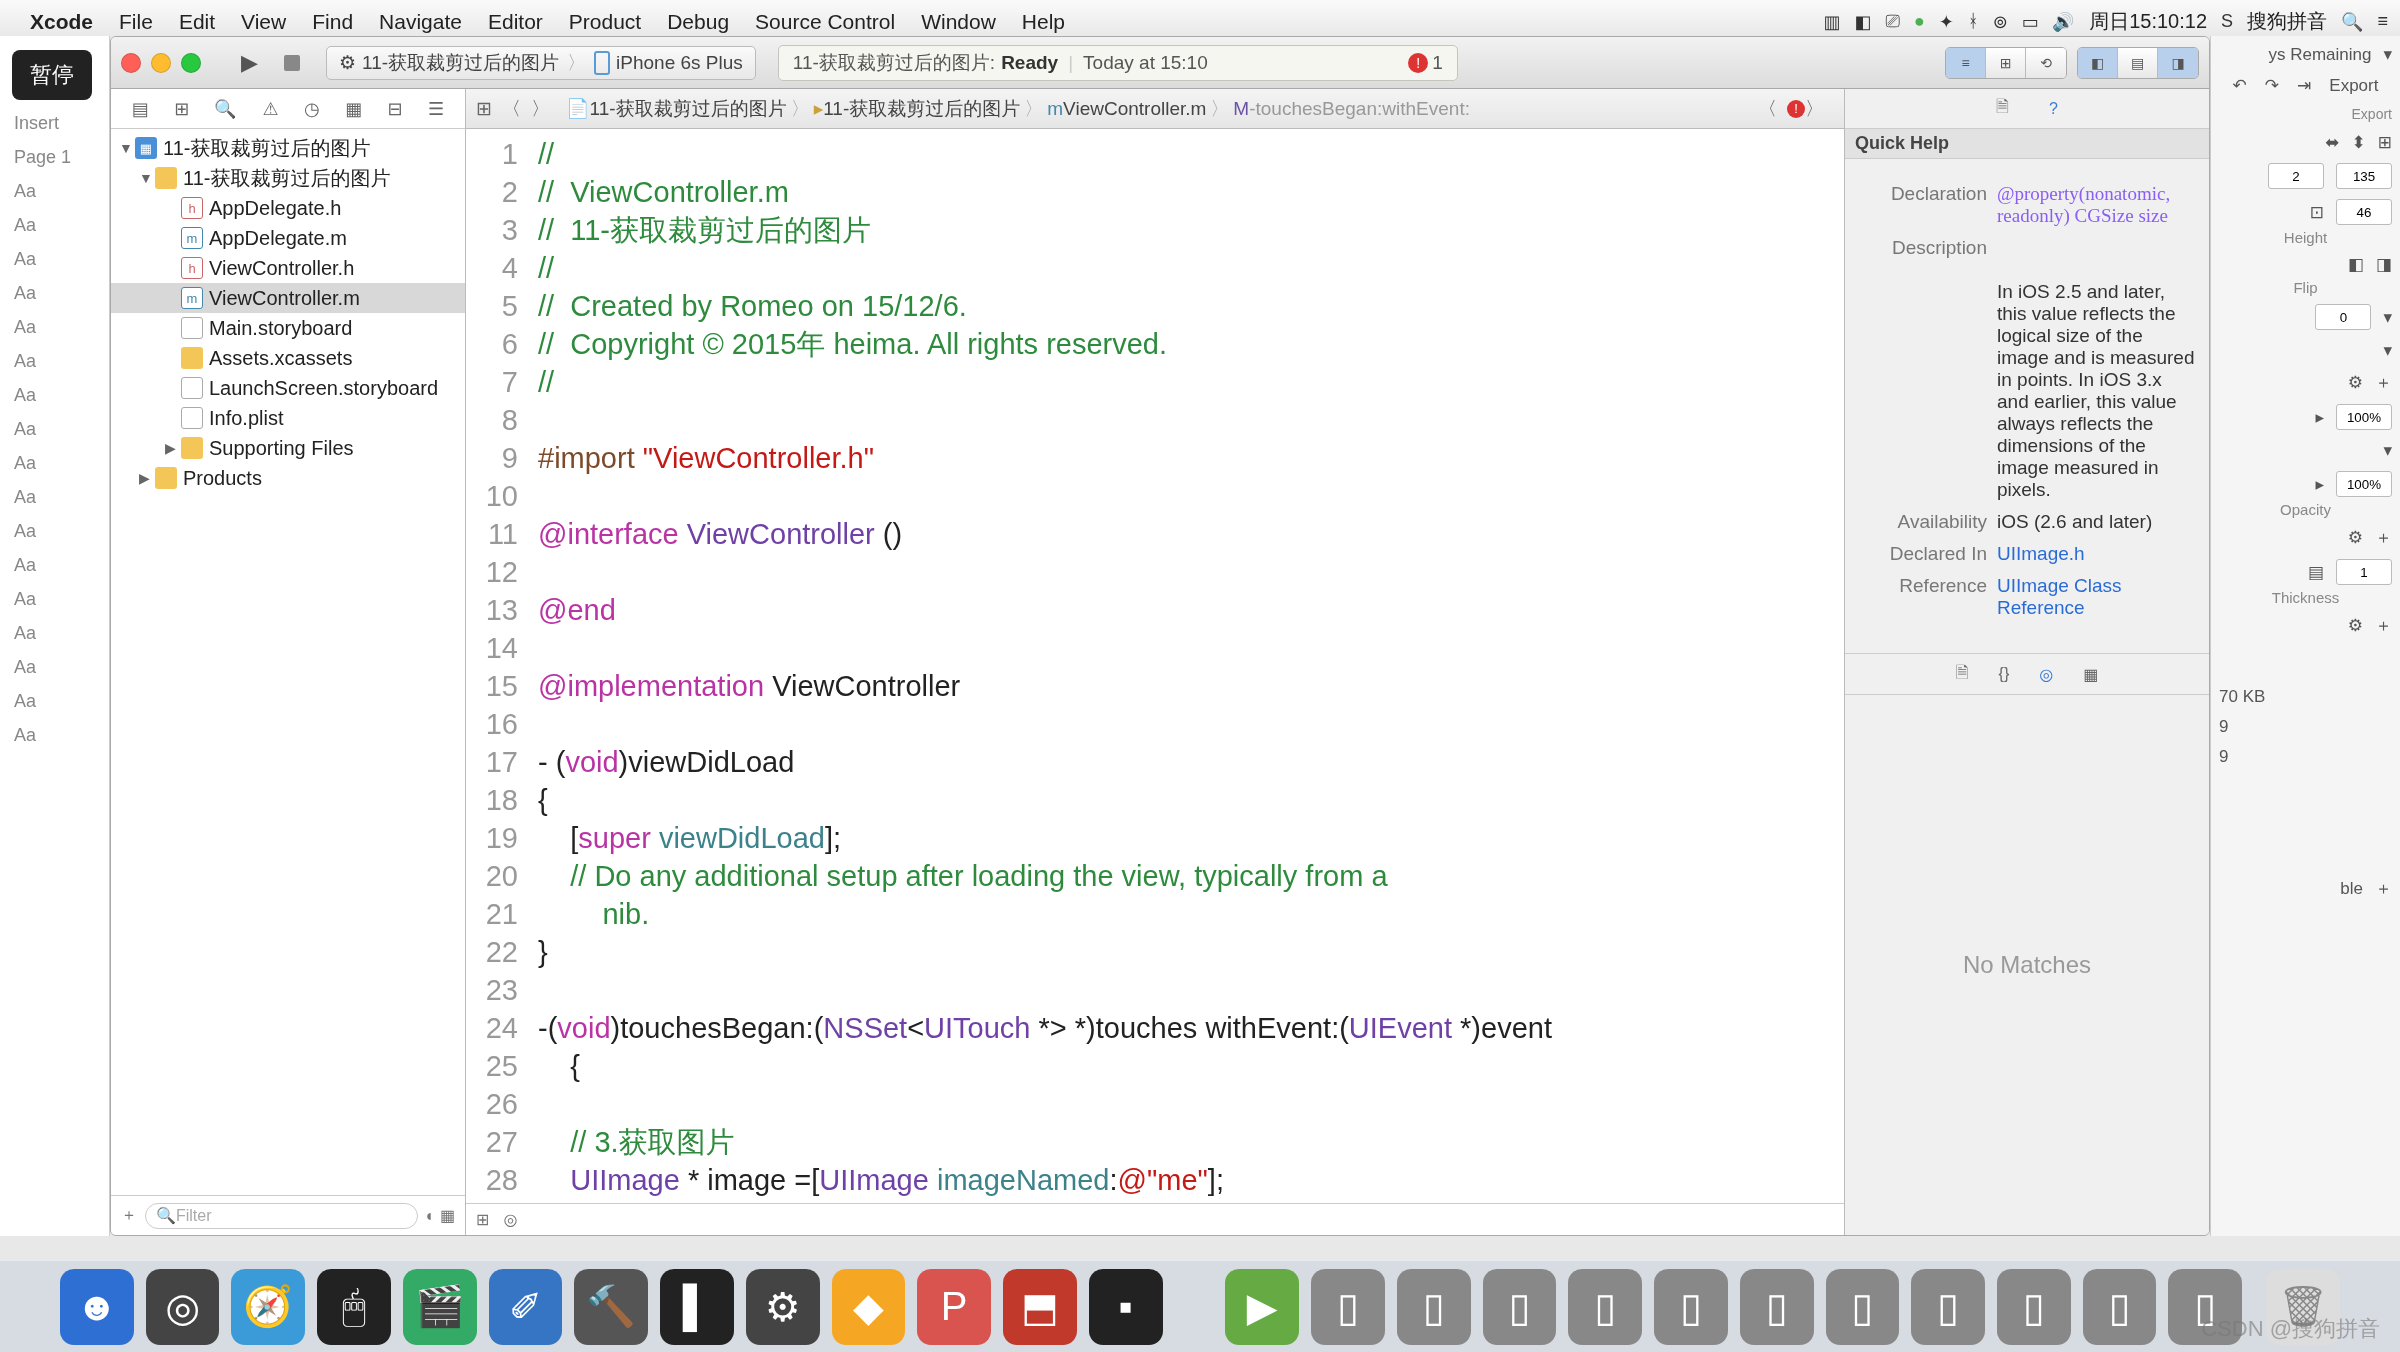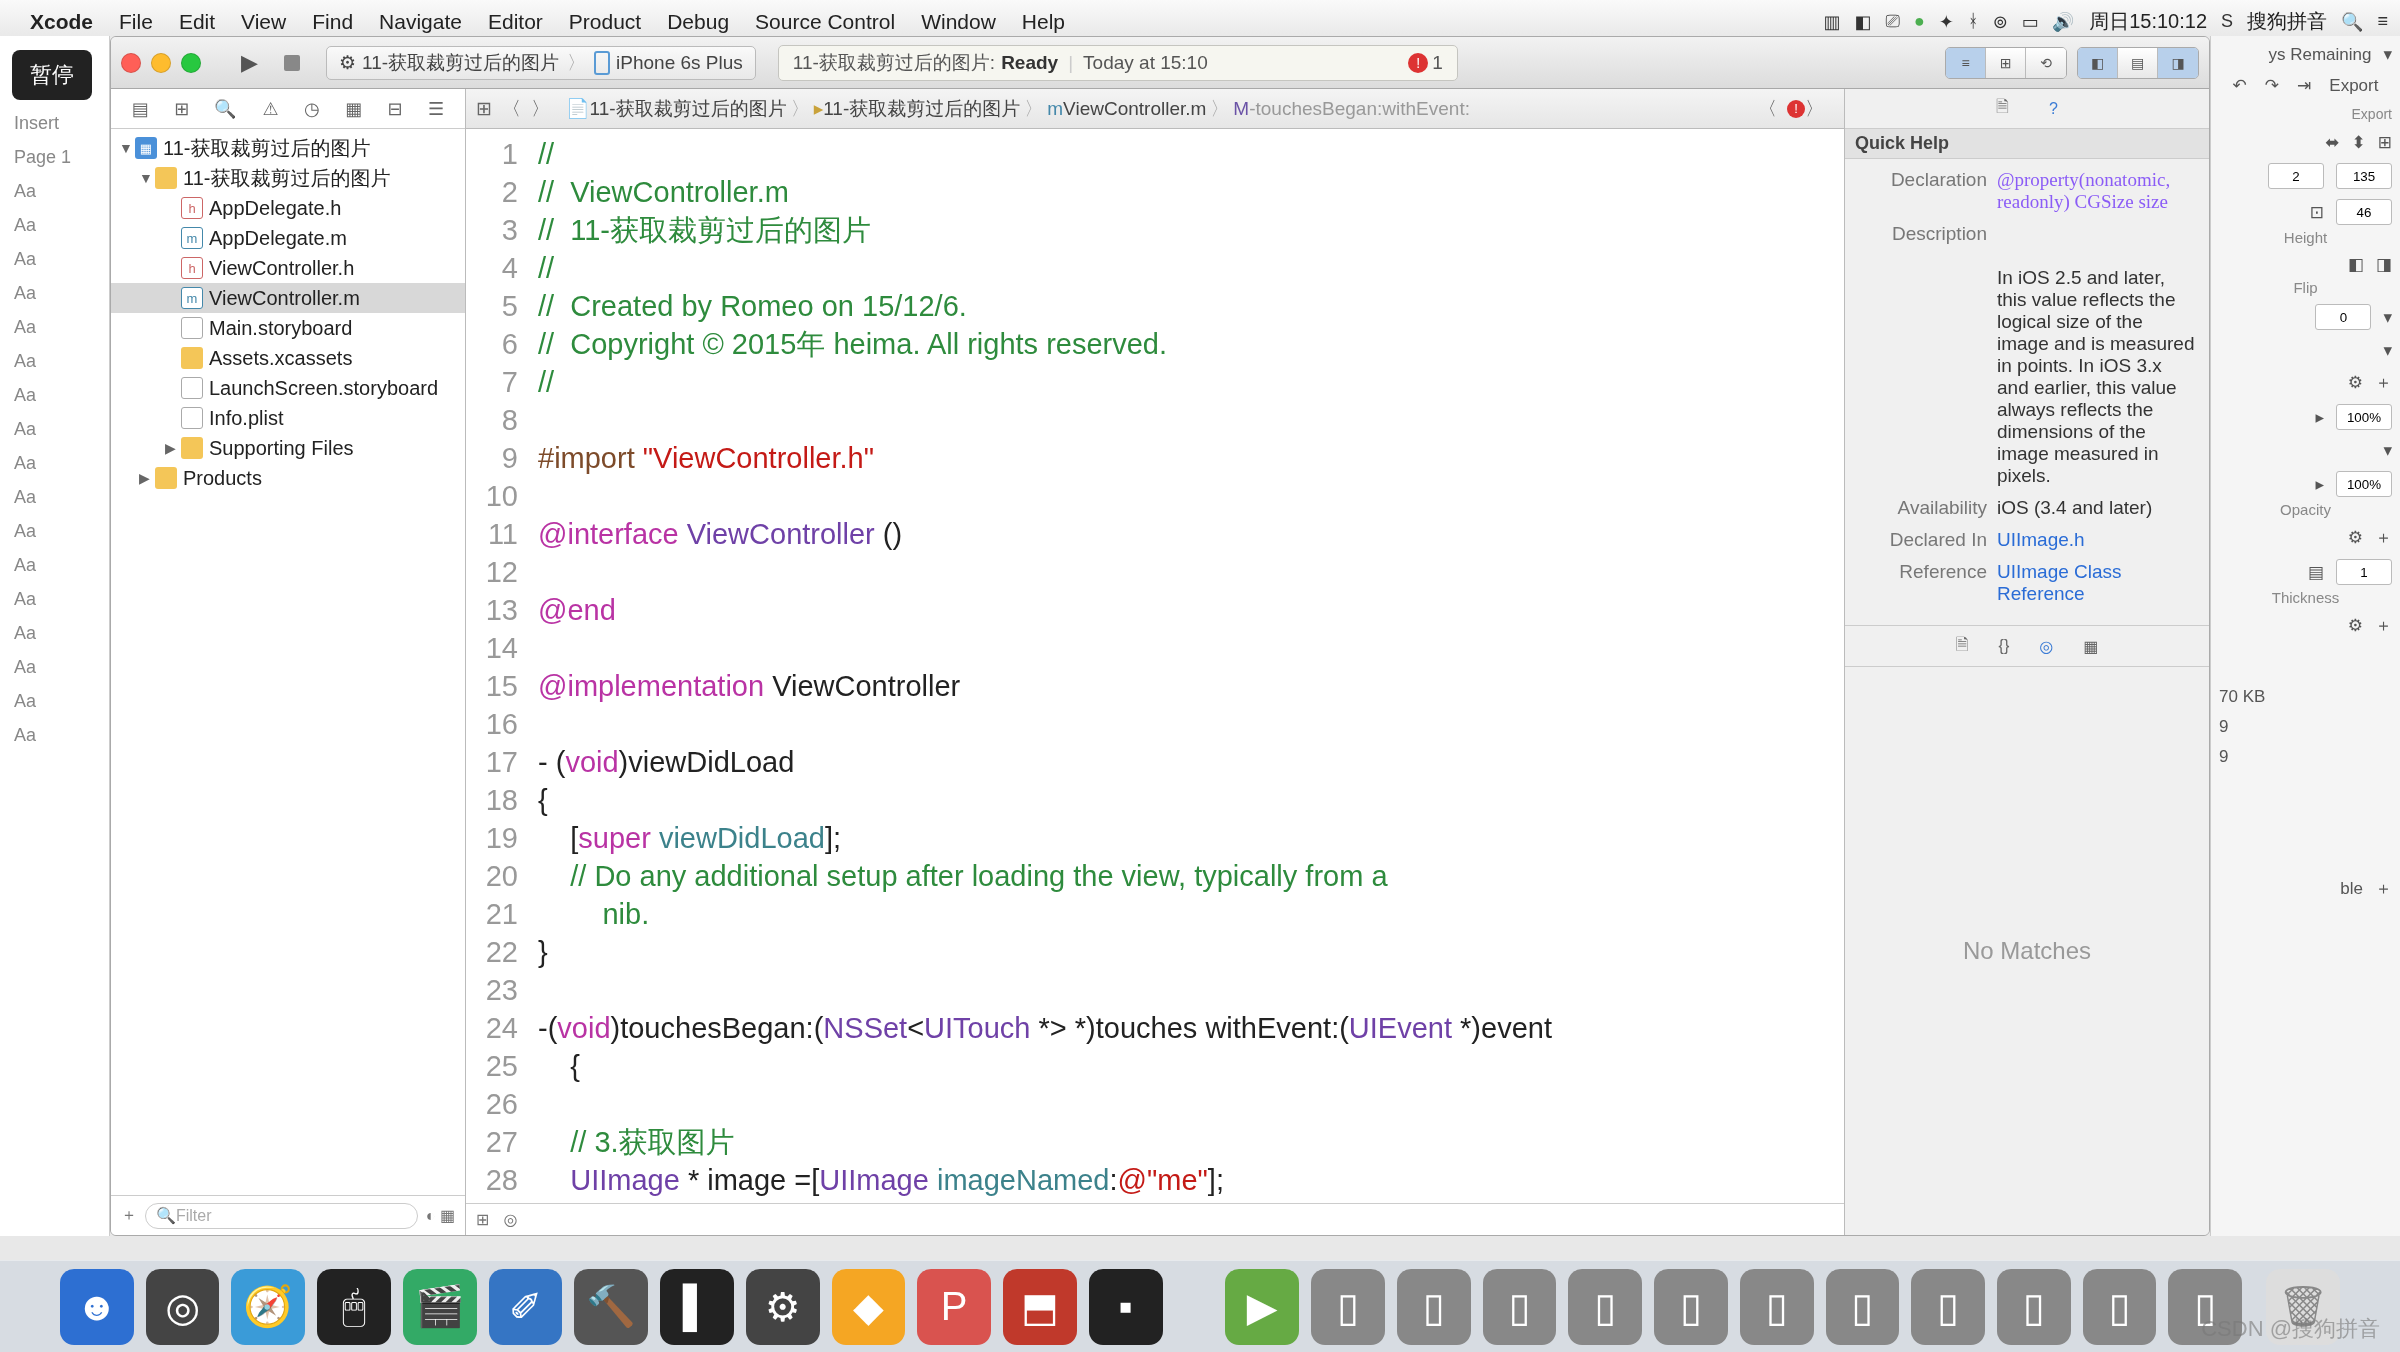--- a/index.html
+++ b/index.html
@@ -62,21 +62,21 @@
 .src{flex:1;padding:6px 16px 6px 10px;white-space:pre;color:#222}
 .src .cm{color:#2e8b3d}
 .src .pp{color:#7d4b2a}
 .src .str{color:#c41a16}
 .src .kw{color:#b933a4}
 .src .ty{color:#6f41a7}
 .src .fn{color:#3c828b}
 .util{width:365px;background:#f0f0f0;border-left:1px solid #bbb;display:flex;flex-direction:column}
 .utiltop{height:40px;border-bottom:1px solid #ccc;display:flex;align-items:center;justify-content:center;gap:40px;color:#666}
 .qh-title{background:#e2e2e2;padding:4px 10px;font-size:18px;font-weight:600;color:#444;border-bottom:1px solid #ccc}
-.qh{padding:10px 12px;font-size:19px;color:#333}
+.qh{padding:24px 12px;font-size:19px;color:#333}
 .qh .qrow{display:flex;margin-bottom:10px}
 .qh .qlabel{width:130px;text-align:right;color:#777;margin-right:10px;font-size:19px}
 .qh .qval{flex:1;font-size:19px}
 .qh code{font-family:Liberation Serif, serif;color:#8b5cf6}
 .qh a{color:#2a6cd6;text-decoration:none}
 .libtabs{height:42px;border-top:1px solid #ccc;border-bottom:1px solid #ccc;display:flex;align-items:center;justify-content:center;gap:30px;color:#666}
 .libtabs .on{color:#3a7bd5}
 .nomatch{flex:1;display:flex;align-items:center;justify-content:center;color:#999;font-size:24px}
 .right-panel{position:absolute;top:36px;right:0;width:190px;height:1200px;background:#f5f5f5;border-left:1px solid #ccc;padding:8px;font-size:17px;color:#555}
 .right-panel .rprow{display:flex;align-items:center;margin-bottom:10px;justify-content:flex-end;gap:12px}
@@ -373,21 +373,21 @@
         <div class="qrow">
             <div class="qlabel">Declaration</div>
             <div class="qval"><code>@property(nonatomic, readonly) CGSize size</code></div>
           </div>
         <div class="qrow">
             <div class="qlabel">Description</div>
             <div class="qval"><br><br><span>In iOS 2.5 and later, this value reflects the logical size of the image and is measured in points. In iOS 3.x and earlier, this value always reflects the dimensions of the image measured in pixels.</span></div>
           </div>
         <div class="qrow">
             <div class="qlabel">Availability</div>
-            <div class="qval">iOS (3.4 and later)</div>
+            <div class="qval">iOS (2.6 and later)</div>
           </div>
         <div class="qrow">
             <div class="qlabel">Declared In</div>
             <div class="qval"><a>UIImage.h</a></div>
           </div>
         <div class="qrow">
             <div class="qlabel">Reference</div>
             <div class="qval"><a>UIImage Class Reference</a></div>
           </div>
       </div>

